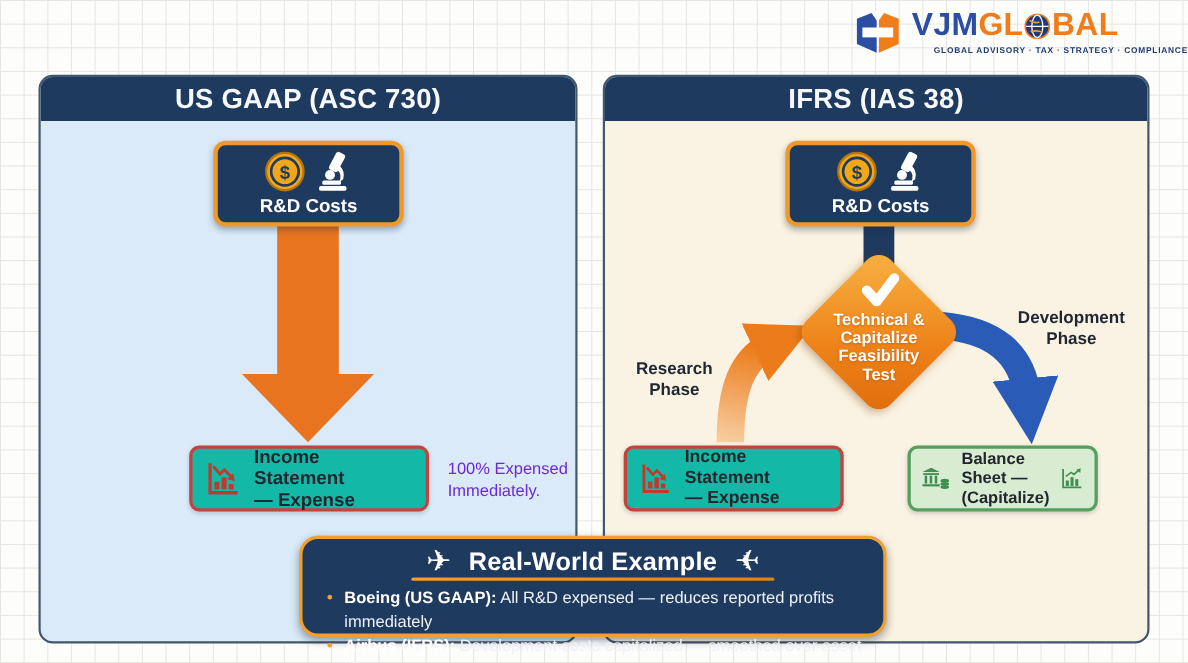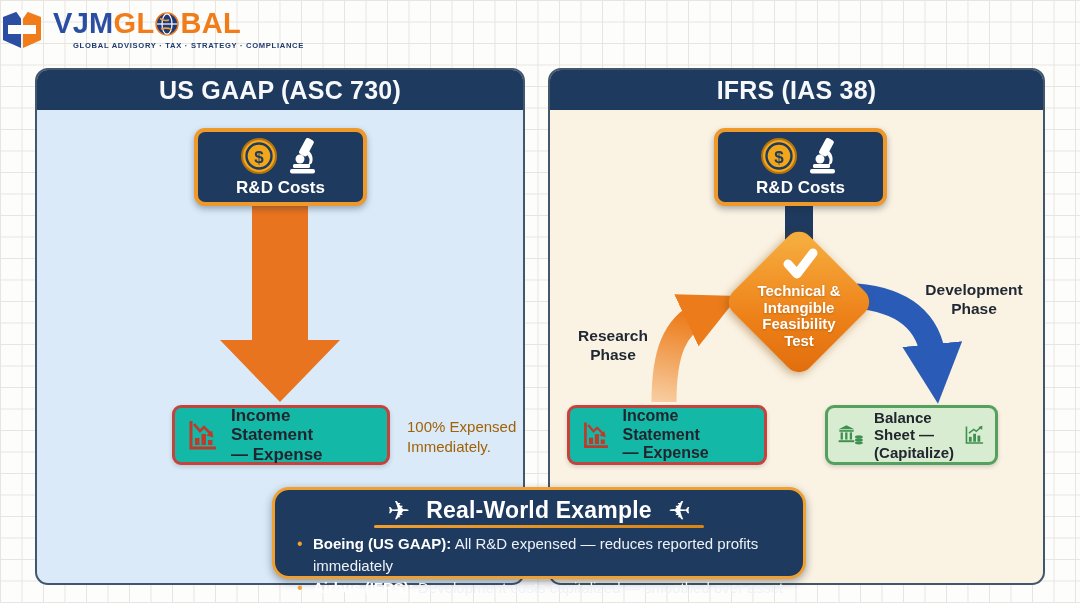--- a/index.html
+++ b/index.html
@@ -9,21 +9,21 @@
     background:#fdfdfc;
     background-image:
       linear-gradient(#e8e5e0 1px, transparent 1px),
       linear-gradient(90deg,#e8e5e0 1px, transparent 1px);
     background-size:21.5px 21.5px;
     position:relative; overflow:hidden;
   }
   .abs { position:absolute; }
 
   
-  .logo-wrap { left:0; right:0; top:7px; display:flex; justify-content:flex-start; align-items:center; gap:9px; }
+  .logo-wrap { left:0; right:0; top:7px; display:flex; justify-content:flex-end; align-items:center; gap:9px; }
   .brand-line { font-size:29px; font-weight:800; letter-spacing:.3px; line-height:1; display:flex; align-items:center; }
   .brand-blue { color:#2b4ea2; }
   .brand-orange { color:#f07d1a; }
   .globe { width:24px; height:24px; margin:0 1px; transform:translateY(1px); }
   .tagline { font-size:7.6px; font-weight:bold; color:#1e3a6e; letter-spacing:.7px; margin-top:3px; text-align:center;padding-left:20px; }
 
   
   .panel { border:2px solid #42566c; border-radius:13px; overflow:hidden; }
   .panel-left  { left:35px; top:68px; width:490px; height:517px; background:#daeaf8; }
   .panel-right { left:548px; top:68px; width:497px; height:517px; background:#faf2e2; }
@@ -37,21 +37,21 @@
   .rd-icons { display:flex; align-items:center; gap:7px; }
   .rd-label { color:#fff; font-weight:bold; font-size:17px; }
 
   
   .outcome { border-radius:9px; display:flex; align-items:center; padding:6px 10px; gap:10px; z-index:4;
     box-shadow:0 2px 4px rgba(40,40,60,.18); }
   .outcome-expense { background:#14b8a6; border:3px solid #c2443c; }
   .outcome-cap { background:#d8ecd2; border:3px solid #55a05e; }
   .outcome-text { font-weight:bold; color:#22252e; line-height:1.15; }
 
-  .note { font-size:15px; color:#a16207; line-height:1.3; }
+  .note { font-size:15px; color:#6d28d9; line-height:1.3; }
 
   
   .diamond { width:108px; height:108px; border-radius:15px;
     background:linear-gradient(135deg,#f6ab3d 10%,#ed8118 60%,#e06c0c);
     transform:rotate(45deg); box-shadow:0 3px 8px rgba(120,70,10,.4); z-index:3; }
   .diamond-content { width:138px; text-align:center; z-index:5; color:#fff; font-weight:bold;
     font-size:15px; line-height:1.1; text-shadow:0 1px 2px rgba(140,70,0,.45); }
   .diamond-content svg { display:block; margin:0 auto 2px auto; }
 
   .phase-label { font-size:15.5px; font-weight:bold; color:#1f2733; line-height:1.25; text-align:center; z-index:4; }
@@ -191,21 +191,21 @@
     </div>
     <div class="rd-label">R&amp;D Costs</div>
   </div>
 
   <div class="abs diamond" style="left:195px; top:178px;"></div>
   <div class="abs diamond-content" style="left:180px; top:177px;">
     <svg width="46" height="34" viewBox="0 0 46 34">
       <path d="M12 17 L21 27 L37 6" stroke="#ffffff" stroke-width="9" fill="none" stroke-linecap="round" stroke-linejoin="round"></path>
     </svg>
     <div>Technical &amp;</div>
-    <div>Intangible</div>
+    <div>Capitalize</div>
     <div>Feasibility</div>
     <div>Test</div>
   </div>
 
   <div class="abs phase-label" style="left:12px; top:256px; width:102px;">
     <div>Research</div>
     <div>Phase</div>
   </div>
   <div class="abs phase-label" style="left:368px; top:210px; width:112px;">
     <div>Development</div>

